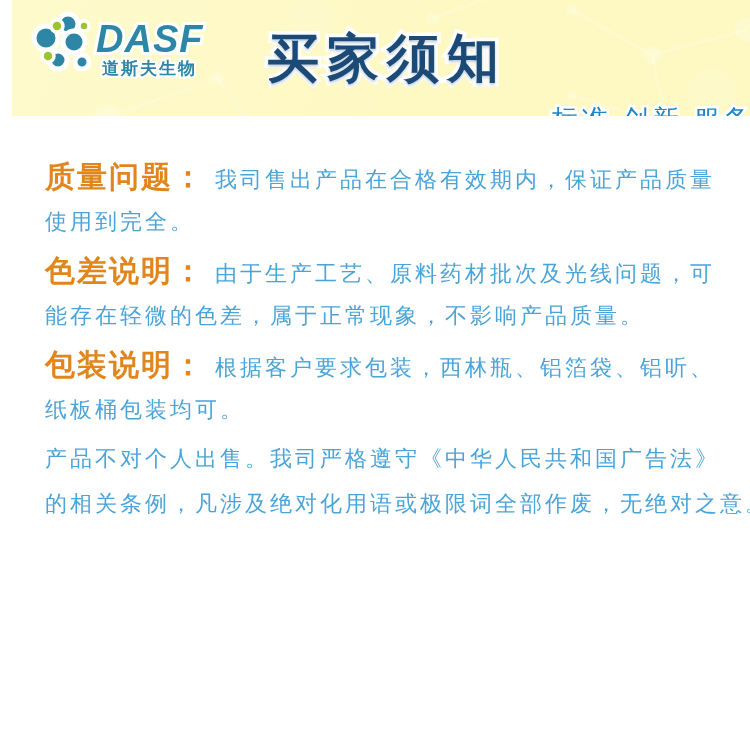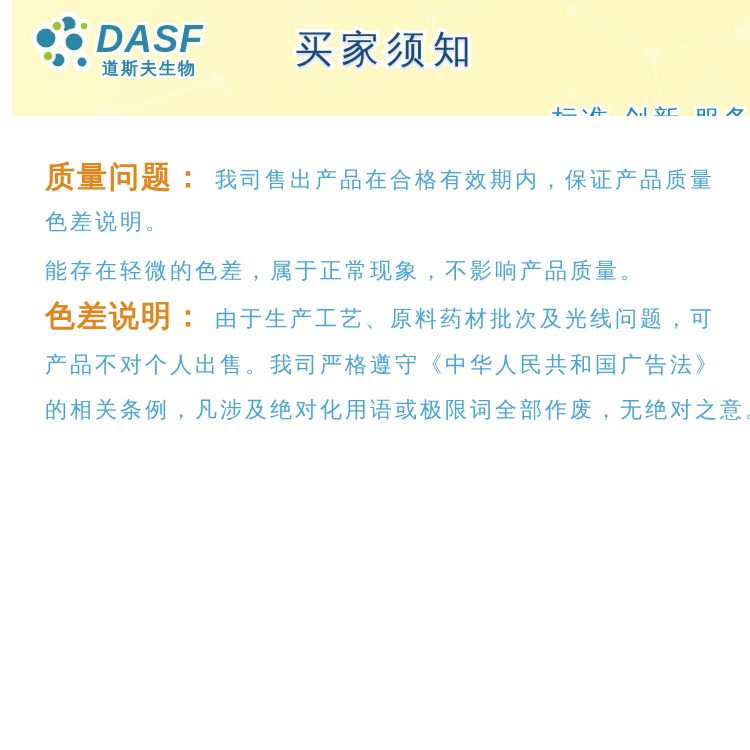--- a/index.html
+++ b/index.html
@@ -17,21 +17,21 @@
   .header .sheen{
     position:absolute;inset:0;
     background:linear-gradient(115deg,rgba(255,255,255,0.14) 0%,rgba(255,255,255,0.05) 34%,rgba(255,255,255,0) 55%);
   }
   .mol-pattern{position:absolute;left:0;top:0;}
   
   .logo{position:absolute;left:10px;top:6px;}
   
   .page-title{
     position:absolute;left:50%;top:24px;transform:translateX(-50%);
-    font-size:38px;font-weight:normal;letter-spacing:8px;white-space:nowrap;
+    font-size:52px;font-weight:bold;letter-spacing:8px;white-space:nowrap;
     color:#1a4a75;
     -webkit-text-stroke:7px #ffffff;
     paint-order:stroke fill;
     text-shadow:0 2px 3px rgba(0,60,110,0.25);
   }
   
   .tagline{
     position:absolute;right:8px;top:102px;
     font-size:26px;font-weight:normal;letter-spacing:4px;white-space:nowrap;
     color:#1b86c9;
@@ -111,27 +111,31 @@
 
   <div class="page-title">买家须知</div>
 
   <div class="tagline">标准 创新 服务</div>
 </div>
 
 <div class="content">
 
   <div class="section">
     <span class="sec-line"><span class="sec-head">质量问题：</span><span>我司售出产品在合格有效期内，保证产品质量</span></span>
-    <span class="sec-line">色差说明。</span>
+    <span class="sec-line">使用到完全。</span>
   </div>
 
   <div class="section">
+    <span class="sec-line"><span class="sec-head">色差说明：</span><span>由于生产工艺、原料药材批次及光线问题，可</span></span>
     <span class="sec-line">能存在轻微的色差，属于正常现象，不影响产品质量。</span>
-    <span class="sec-line"><span class="sec-head">色差说明：</span><span>由于生产工艺、原料药材批次及光线问题，可</span></span>
   </div>
 
+  <div class="section">
+    <span class="sec-line"><span class="sec-head">包装说明：</span><span>根据客户要求包装，西林瓶、铝箔袋、铝听、</span></span>
+    <span class="sec-line">纸板桶包装均可。</span>
+  </div>
 
   <div class="section">
     <span class="sec-line">产品不对个人出售。我司严格遵守《中华人民共和国广告法》</span>
     <span class="sec-line">的相关条例，凡涉及绝对化用语或极限词全部作废，无绝对之意。</span>
   </div>
 
 </div>
 
 </body></html>

